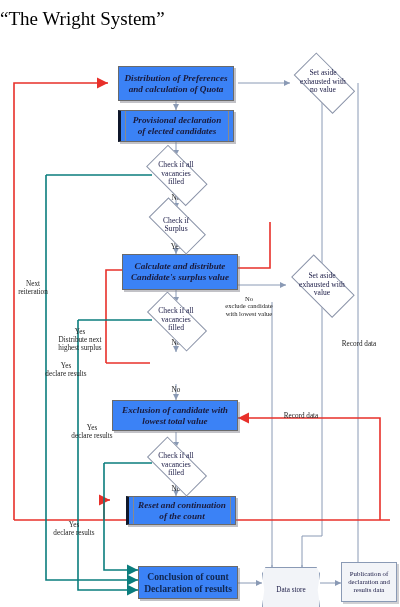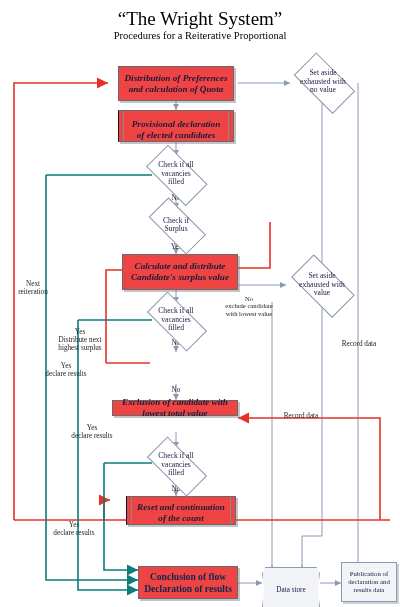--- a/index.html
+++ b/index.html
@@ -1,33 +1,33 @@
 <!DOCTYPE html>
 <html><head>
 <meta charset="utf-8">
 <style>
   html,body{margin:0;padding:0;background:#ffffff;}
   body{width:400px;height:607px;position:relative;overflow:hidden;
        font-family:"Liberation Sans", sans-serif;color:#000;}
   #stage{position:absolute;left:0;top:0;width:400px;height:607px;}
   svg#wires{position:absolute;left:0;top:0;width:400px;height:607px;}
 
-  .t1{position:absolute;width:400px;text-align:center;
+  .t1{position:absolute;width:400px;text-align:left;
       font-family:"Liberation Serif", serif;font-size:19px;font-weight:400;}
   .t2{position:absolute;width:400px;text-align:center;
       font-family:"Liberation Serif", serif;font-size:10.5px;line-height:12px;}
 
   .node{position:absolute;box-sizing:border-box;}
 
-  .proc{background:#ef4444;border:1px solid #6a6a6a;
+  .proc{background:#3b82f6;border:1px solid #6a6a6a;
         display:flex;align-items:center;justify-content:center;text-align:center;
         font-family:"Liberation Serif", serif;font-style:italic;font-weight:bold;
         font-size:9.2px;line-height:11px;color:#1a1a3a;
         box-shadow:2px 2px 0 rgba(120,120,130,.45);}
-  .proc.bars{border-left:1px solid #0f172a;align-items:flex-end;}
+  .proc.bars{border-left:3px solid #0f172a;}
   .proc.bars:before,.proc.bars:after{content:"";position:absolute;top:0;bottom:0;
         width:0;border-left:1px solid #8a8a8a;}
   .proc.bars:before{left:4px;} .proc.bars:after{right:4px;}
   .proc.plain{box-shadow:2px 2px 0 rgba(120,120,130,.45);}
   .concl{font-style:normal;color:#10264f;font-size:9.6px;line-height:12px;}
 
   .dia{display:flex;align-items:center;justify-content:center;text-align:center;
        font-family:"Liberation Serif", serif;font-size:7.6px;line-height:8.4px;
        color:#20204a;}
   .dia span{position:relative;z-index:2;padding:0 2px;}
@@ -39,21 +39,20 @@
   .lbl{position:absolute;font-family:"Liberation Serif", serif;font-size:7.2px;
        line-height:8.2px;color:#222;text-align:center;white-space:pre-line;}
   .lbl.sm{font-size:6.6px;line-height:7.4px;}
 </style>
 </head>
 <body>
 
 <div id="stage">
 
   <div class="t1" style="left:0;top:8px;">“The Wright System”</div>
-  <div class="t2" style="left:0;top:30px;">Procedures for a Reiterative Proportional</div>
 
   <svg id="wires" viewBox="0 0 400 607">
     <defs>
       <marker id="aw" markerWidth="7" markerHeight="7" refX="6" refY="3" orient="auto">
         <path d="M0,0 L6,3 L0,6 z" fill="#8a9ab5"></path>
         </marker>
       <marker id="ar" markerWidth="8" markerHeight="8" refX="7" refY="3.5" orient="auto">
         <path d="M0,0 L7,3.5 L0,7 z" fill="#e8302a"></path>
         </marker>
       <marker id="at" markerWidth="8" markerHeight="8" refX="7" refY="3.5" orient="auto">
@@ -127,38 +126,38 @@
 Candidate's surplus value</span>
   </div>
 
   <div class="node dia it" style="left:140px;top:302px;width:72px;height:36px;">
     <span style="white-space:pre-line">Check if all
 vacancies
 filled</span>
   </div>
 
 
-  <div class="node proc plain" style="left:112px;top:400px;width:126px;height:16px;">
+  <div class="node proc plain" style="left:112px;top:400px;width:126px;height:31px;">
     <span style="white-space:pre-line">Exclusion of candidate  with
 lowest total value</span>
   </div>
 
   <div class="node dia it" style="left:140px;top:447px;width:72px;height:36px;">
     <span style="white-space:pre-line">Check if all
 vacancies
 filled</span>
   </div>
 
   <div class="node proc bars" style="left:126px;top:496px;width:110px;height:29px;">
     <span style="white-space:pre-line">Reset and continuation
 of the count</span>
   </div>
 
   <div class="node proc plain concl" style="left:138px;top:566px;width:100px;height:33px;">
-    <span style="white-space:pre-line">Conclusion of flow
+    <span style="white-space:pre-line">Conclusion of count
 Declaration of results</span>
   </div>
 
   <div class="node dia" style="left:288px;top:62px;width:70px;height:40px;">
     <span style="white-space:pre-line">Set aside
 exhausted with
 no  value</span>
   </div>
 
   <div class="node dia" style="left:285px;top:265px;width:74px;height:40px;">

